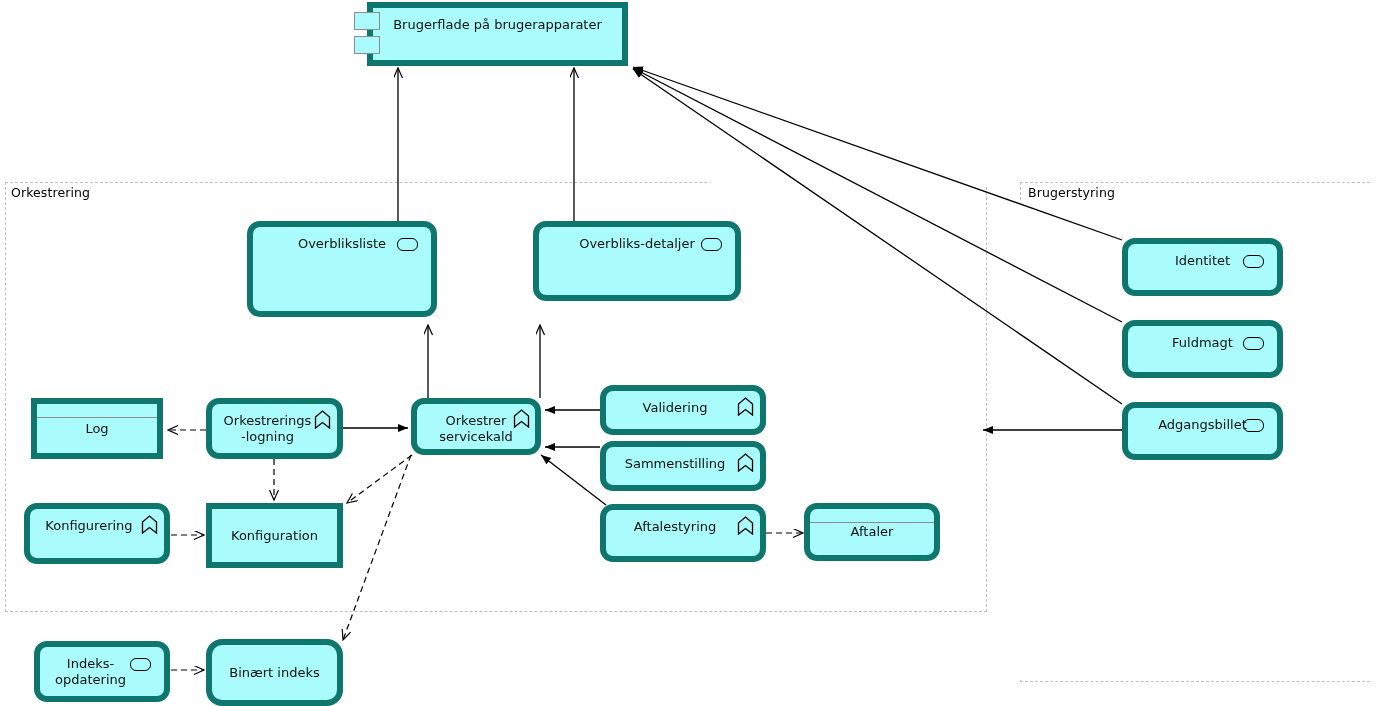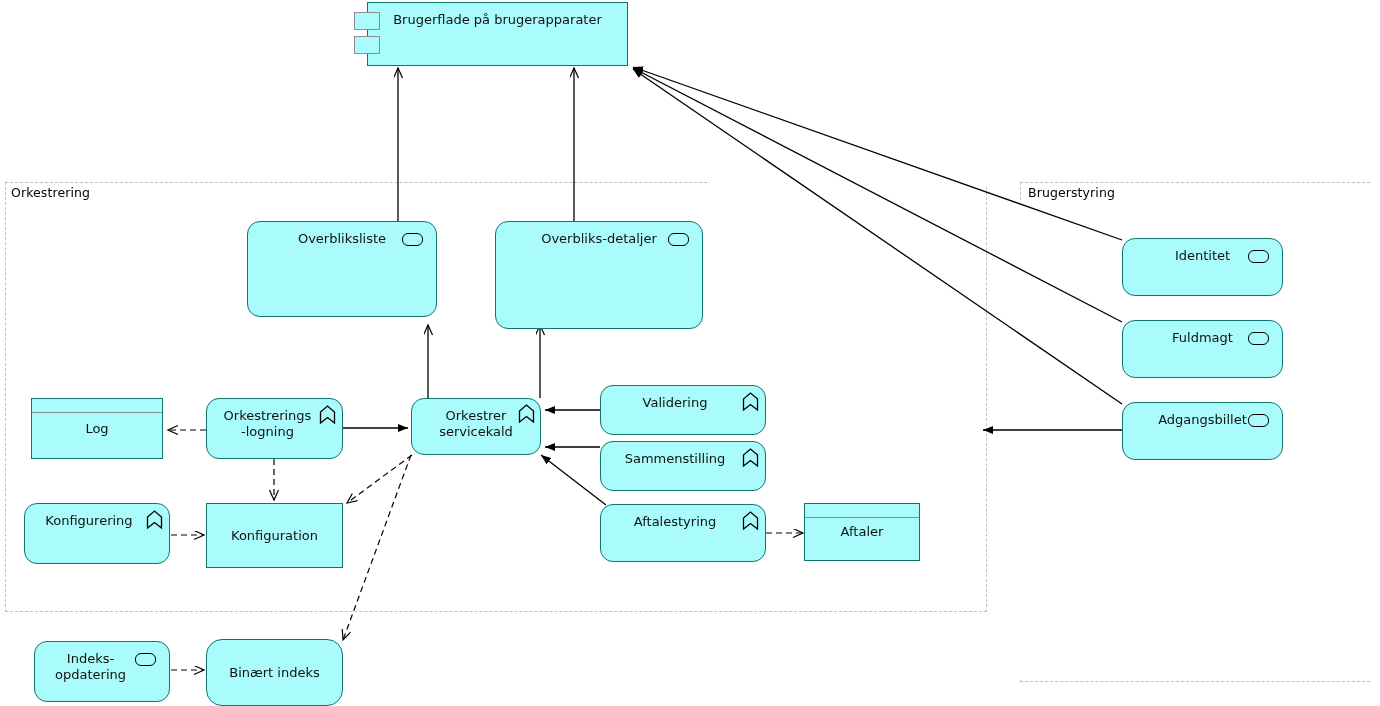--- a/index.html
+++ b/index.html
@@ -35,21 +35,21 @@
     position: absolute;
     font-size: 12.5px;
     color: #000000;
     white-space: nowrap;
     letter-spacing: 0.1px;
   }
   
   .node {
     position: absolute;
     background: #aafcfc;
-    border: 1px solid #0f766e;
+    border: 6px solid #0f766e;
     box-sizing: border-box;
   }
   .node.rounded {
     border-radius: 13px;
   }
   .node.square {
     border-radius: 0;
   }
   .node .label {
     position: absolute;
@@ -175,21 +175,21 @@
     <div class="label top">Brugerflade på brugerapparater</div>
   </div>
   <div class="comp-tab" style="left:354px; top:12px;"></div>
   <div class="comp-tab" style="left:354px; top:36px;"></div>
 
   <div class="node rounded" style="left:247px; top:221px; width:190px; height:96px;">
     <div class="label top">Overbliksliste</div>
     <div class="icon-oval" style="right:13px; top:11px;"></div>
   </div>
 
-  <div class="node rounded" style="left:495px; top:221px; width:208px; height:108px;">
+  <div class="node rounded" style="left:533px; top:221px; width:208px; height:80px;">
     <div class="label top">Overbliks-detaljer</div>
     <div class="icon-oval" style="right:13px; top:11px;"></div>
   </div>
 
   <div class="node rounded" style="left:1122px; top:238px; width:161px; height:58px;">
     <div class="label top">Identitet</div>
     <div class="icon-oval" style="right:13px; top:11px;"></div>
   </div>
 
   <div class="node rounded" style="left:1122px; top:320px; width:161px; height:58px;">
@@ -247,21 +247,21 @@
 
   <div class="node rounded" style="left:600px; top:504px; width:166px; height:58px;">
     <div class="label top" style="padding-right:16px;">Aftalestyring</div>
     <div class="icon-chevron" style="right:6px; top:6px;">
       <svg viewBox="0 0 17 19" width="17" height="19">
         <path d="M1.5,18 L1.5,7 L8.5,1 L15.5,7 L15.5,18 L8.5,12.5 Z" fill="none" stroke="#000000" stroke-width="1.3"></path>
       </svg>
     </div>
   </div>
 
-  <div class="node square" style="left:804px; top:503px; width:116px; height:58px;">
+  <div class="node square" style="left:804px; top:503px; width:136px; height:58px;border-radius:13px;">
     <div class="store-line"></div>
     <div class="label mid-store">Aftaler</div>
   </div>
 
   <div class="node rounded" style="left:24px; top:503px; width:146px; height:61px;">
     <div class="label top" style="padding-right:16px;">Konfigurering</div>
     <div class="icon-chevron" style="right:6px; top:6px;">
       <svg viewBox="0 0 17 19" width="17" height="19">
         <path d="M1.5,18 L1.5,7 L8.5,1 L15.5,7 L15.5,18 L8.5,12.5 Z" fill="none" stroke="#000000" stroke-width="1.3"></path>
       </svg>

